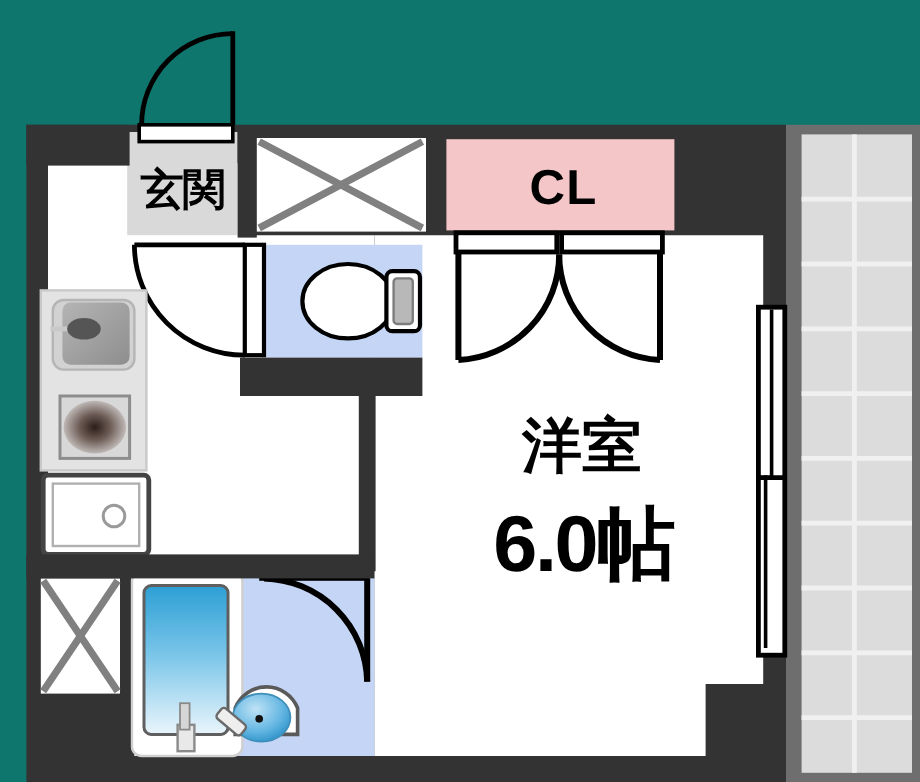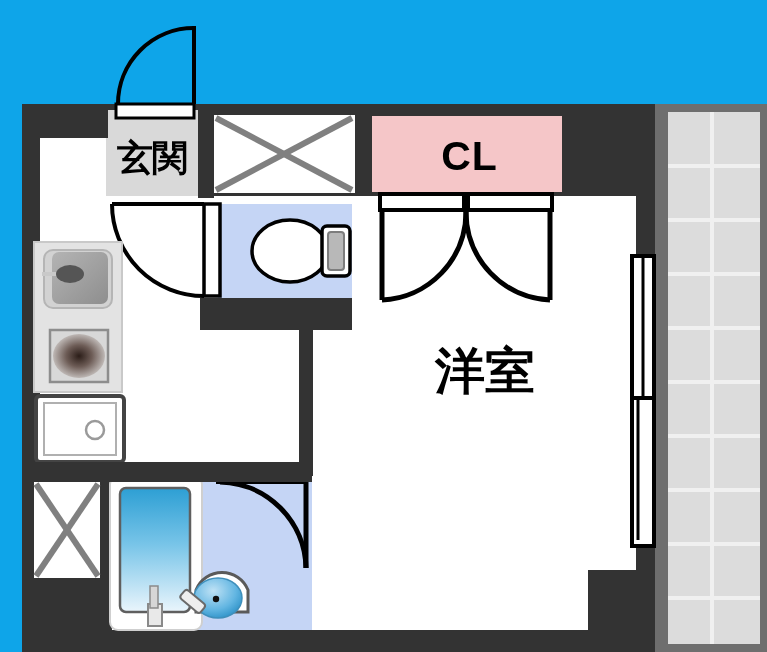--- a/index.html
+++ b/index.html
@@ -1,20 +1,20 @@
 <!DOCTYPE html>
 <html><head>
 <meta charset="utf-8">
 <style>
   html,body{margin:0;padding:0;background:#ffffff;}
   body{
     font-family:"Liberation Sans","DejaVu Sans",sans-serif;
     width:767px;height:652px;overflow:hidden;
   }
-  #plan{position:relative;width:767px;height:652px;background:#0ea5e9;}
+  #plan{position:relative;width:767px;height:652px;background:#0f766e;}
   #plan svg{display:block;}
   .lbl{
     position:absolute;
     font-weight:bold;
     color:#000;
     white-space:nowrap;
     line-height:1;
     pointer-events:none;
   }
   #label-genkan{
@@ -237,14 +237,15 @@
     </g>
 
   </svg>
 
   <div class="lbl" id="label-genkan">玄関</div>
 
   <div class="lbl" id="label-cl">CL</div>
 
   <div class="lbl" id="label-room-name">洋室</div>
 
+  <div class="lbl" id="label-room-size">6.0帖</div>
 
 </div>
 
 </body></html>

